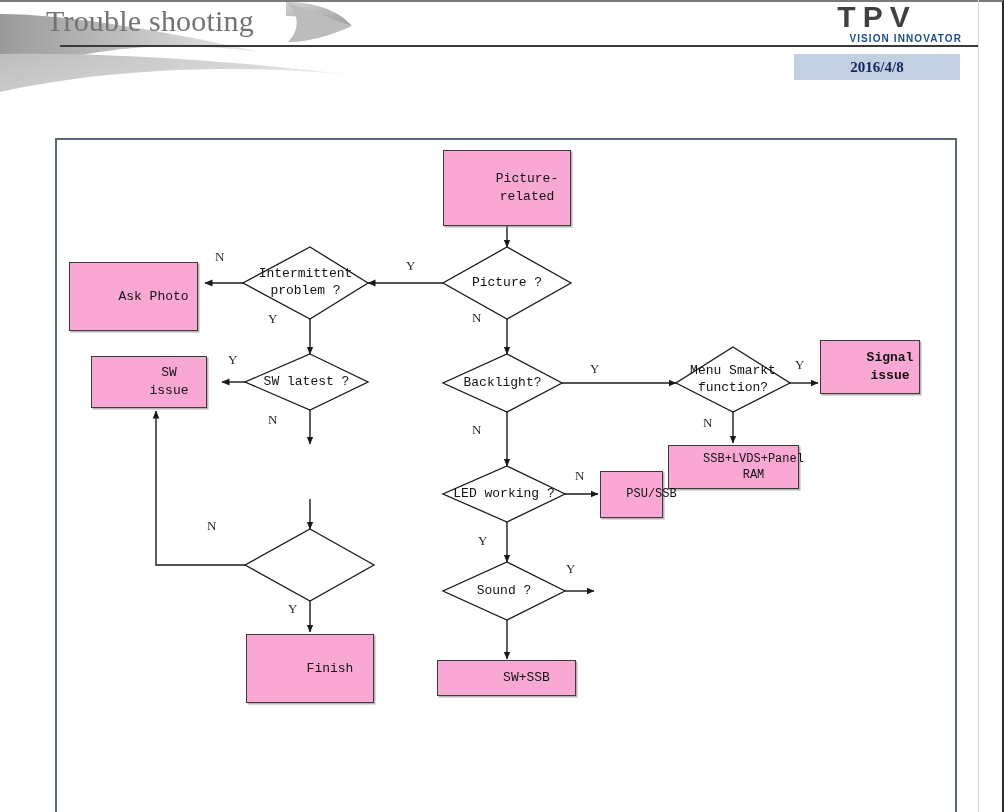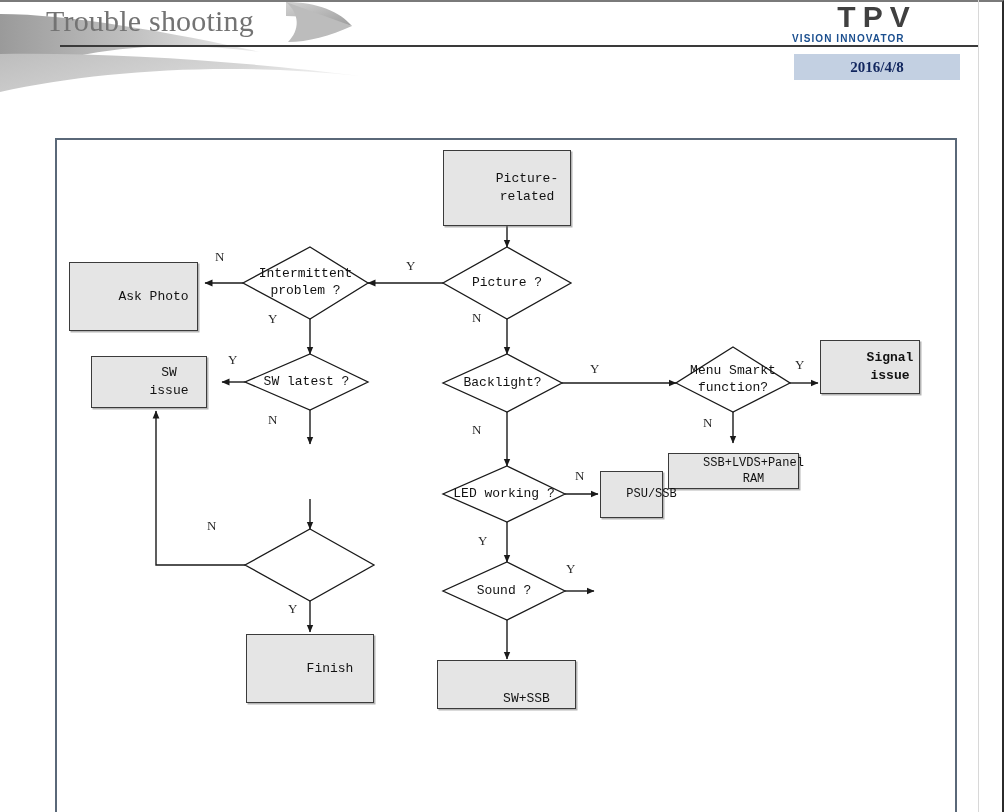--- a/index.html
+++ b/index.html
@@ -48,21 +48,21 @@
     text-align:center;
     font-family:"Liberation Sans",sans-serif;
     font-weight:bold;
     font-size:30px;
     color:#404040;
     letter-spacing:7px;
     line-height:30px;
   }
   #logo-tag{
     position:absolute;left:0;top:31px;width:170px;
-    text-align:left;
+    text-align:right;
     font-family:"Liberation Sans",sans-serif;
     font-weight:bold;
     font-size:10px;
     color:#1b4f8f;
     letter-spacing:1.1px;
   }
   #date-badge{
     position:absolute;left:794px;top:54px;width:166px;height:26px;
     background:#c3d0e2;
     color:#11265e;
@@ -83,21 +83,21 @@
   }
 
   
   #flow{position:absolute;left:0;top:0;width:1004px;height:812px;}
   #flow svg{position:absolute;left:0;top:0;}
 
   .node{position:absolute;box-sizing:border-box;}
 
   .box{
     border:1px solid #3b3b3b;
-    background:#e5e5e5;
+    background:#f9a8d4;
     display:flex;align-items:center;justify-content:center;
     text-align:center;
     font-family:"Liberation Mono","DejaVu Sans Mono",monospace;
     font-size:13px;
     color:#111111;
     line-height:1.35;
     box-shadow:1.5px 1.5px 0 rgba(120,120,120,.55);
     padding-left:40px;
   }
 
@@ -239,31 +239,31 @@
 
   <div class="node box" style="left:246px;top:634px;width:128px;height:69px;">
     <span>Finish</span>
   </div>
 
   <div class="node box" style="left:820px;top:340px;width:100px;height:54px;white-space:pre-line;font-weight:bold;">
     <span>Signal
 issue</span>
   </div>
 
-  <div class="node box" style="left:668px;top:445px;width:131px;height:36px;white-space:pre-line;font-size:12px;margin-top:8px;">
+  <div class="node box" style="left:668px;top:445px;width:131px;height:44px;white-space:pre-line;font-size:12px;">
     <span>SSB+LVDS+Panel
 RAM</span>
   </div>
 
   <div class="node box" style="left:600px;top:471px;width:63px;height:47px;font-size:12px;">
     <span>PSU/SSB</span>
   </div>
 
 
-  <div class="node box" style="left:437px;top:660px;width:139px;height:49px;align-items:flex-end;">
+  <div class="node box" style="left:437px;top:660px;width:139px;height:36px;">
     <span>SW+SSB</span>
   </div>
 
   <div class="diamond-wrap" style="left:443px;top:247px;width:128px;height:72px;">
     <div class="diamond-label">Picture ?</div>
   </div>
 
   <div class="diamond-wrap" style="left:243px;top:247px;width:125px;height:72px;">
     <div class="diamond-label" style="white-space:pre-line;">Intermittent
 problem  ?</div>

